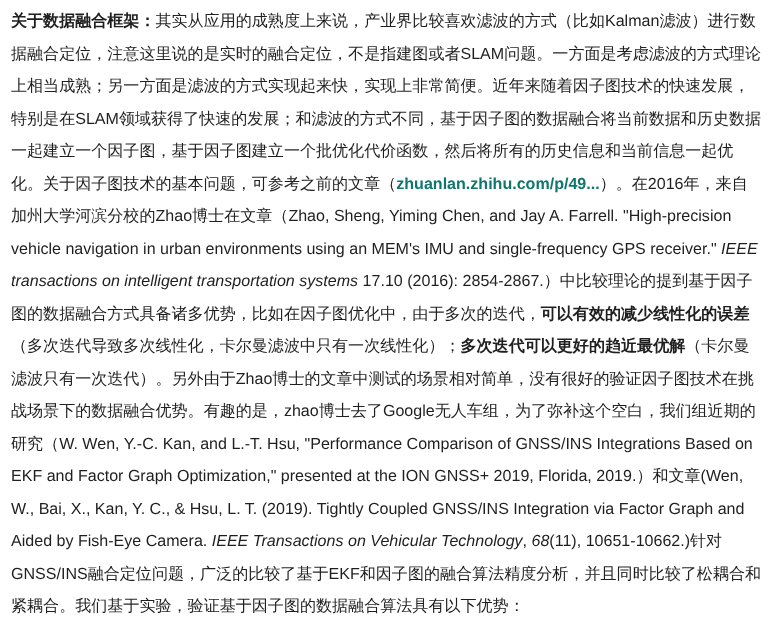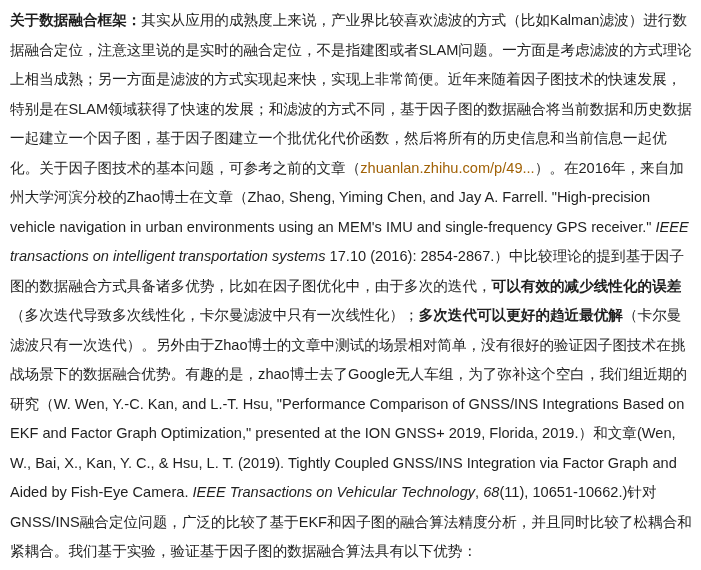--- a/index.html
+++ b/index.html
@@ -28,22 +28,23 @@
     letter-spacing: 0px;
     word-break: break-word;
   }
   .b {
     font-weight: bold;
   }
   .i {
     font-style: italic;
   }
   .link {
-    color: #a16207;
+    color: #0f766e;
     text-decoration: none;
+    font-weight: bold;
   }
 </style>
 </head>
 <body>
 
 <div id="article">
   <p class="para" id="para-target"><span class="b">关于数据融合框架：</span><span>其实从应用的成熟度上来说，产业界比较喜欢滤波的方式（比如Kalman滤波）进行数据融合定位，注意这里说的是实时的融合定位，不是指建图或者SLAM问题。一方面是考虑滤波的方式理论上相当成熟；另一方面是滤波的方式实现起来快，实现上非常简便。近年来随着因子图技术的快速发展，特别是在SLAM领域获得了快速的发展；和滤波的方式不同，基于因子图的数据融合将当前数据和历史数据一起建立一个因子图，基于因子图建立一个批优化代价函数，然后将所有的历史信息和当前信息一起优化。关于因子图技术的基本问题，可参考之前的文章（</span><a class="link" href="#">zhuanlan.zhihu.com/p/49...</a><span>）。在2016年，来自加州大学河滨分校的Zhao博士在文章（Zhao, Sheng, Yiming Chen, and Jay A. Farrell. "High-precision vehicle navigation in urban environments using an MEM's IMU and single-frequency GPS receiver." </span><span class="i">IEEE transactions on intelligent transportation systems</span><span> 17.10 (2016): 2854-2867.）中比较理论的提到基于因子图的数据融合方式具备诸多优势，比如在因子图优化中，由于多次的迭代，</span><span class="b">可以有效的减少线性化的误差</span><span>（多次迭代导致多次线性化，卡尔曼滤波中只有一次线性化）；</span><span class="b">多次迭代可以更好的趋近最优解</span><span>（卡尔曼滤波只有一次迭代）。另外由于Zhao博士的文章中测试的场景相对简单，没有很好的验证因子图技术在挑战场景下的数据融合优势。有趣的是，zhao博士去了Google无人车组，为了弥补这个空白，我们组近期的研究（W. Wen, Y.-C. Kan, and L.-T. Hsu, "Performance Comparison of GNSS/INS Integrations Based on EKF and Factor Graph Optimization," presented at the ION GNSS+ 2019, Florida, 2019.）和文章(Wen, W., Bai, X., Kan, Y. C., &amp; Hsu, L. T. (2019). Tightly Coupled GNSS/INS Integration via Factor Graph and Aided by Fish-Eye Camera. </span><span class="i">IEEE Transactions on Vehicular Technology</span><span>, </span><span class="i">68</span><span>(11), 10651-10662.)针对GNSS/INS融合定位问题，广泛的比较了基于EKF和因子图的融合算法精度分析，并且同时比较了松耦合和紧耦合。我们基于实验，验证基于因子图的数据融合算法具有以下优势：</span></p>
 </div>
 
 </body></html>

